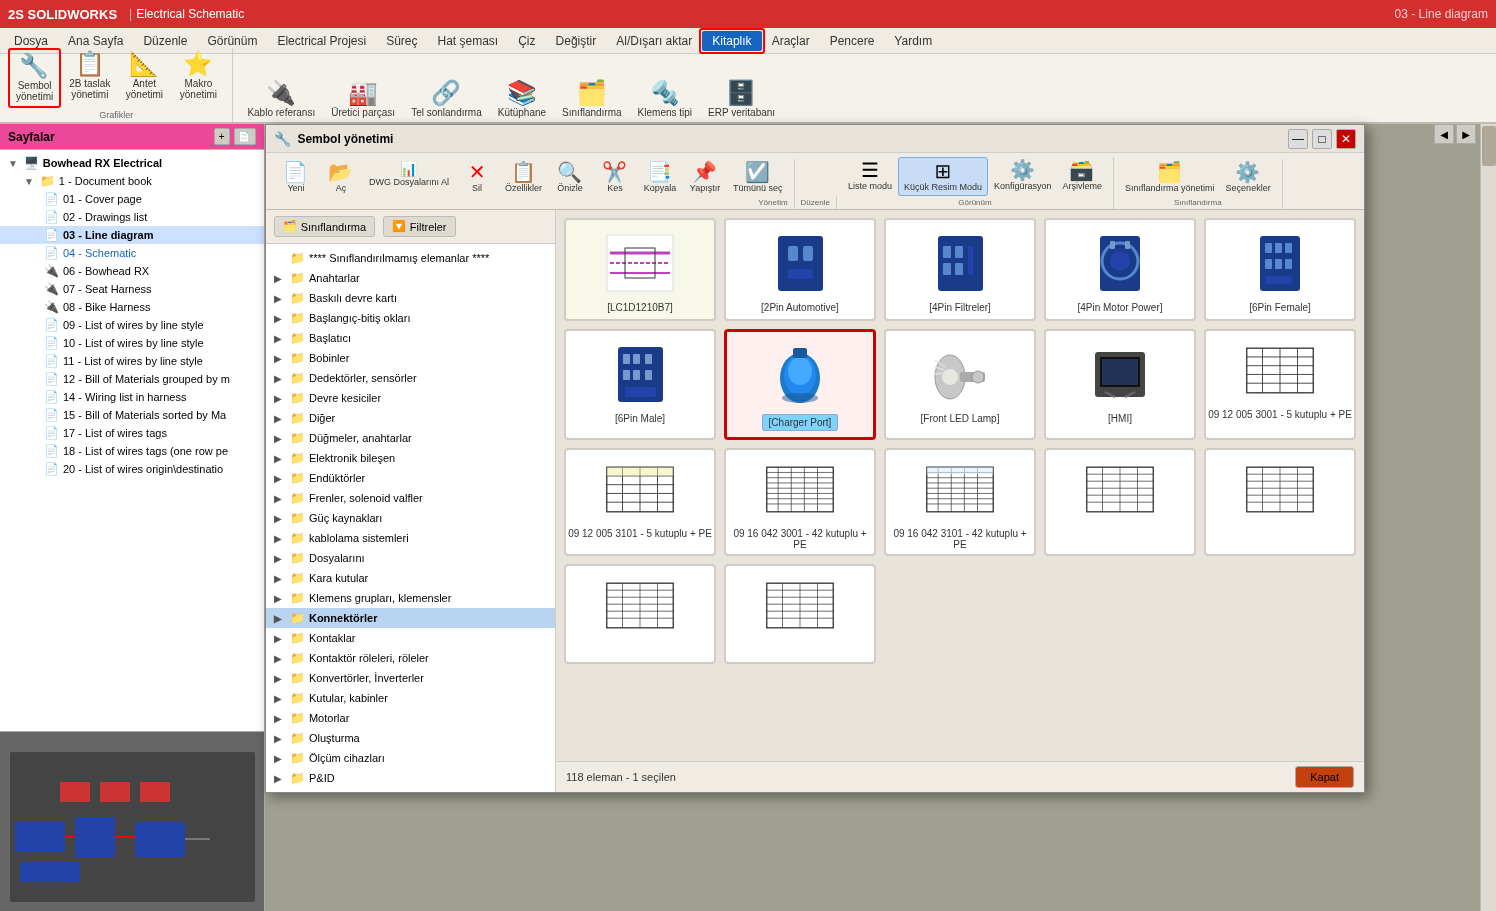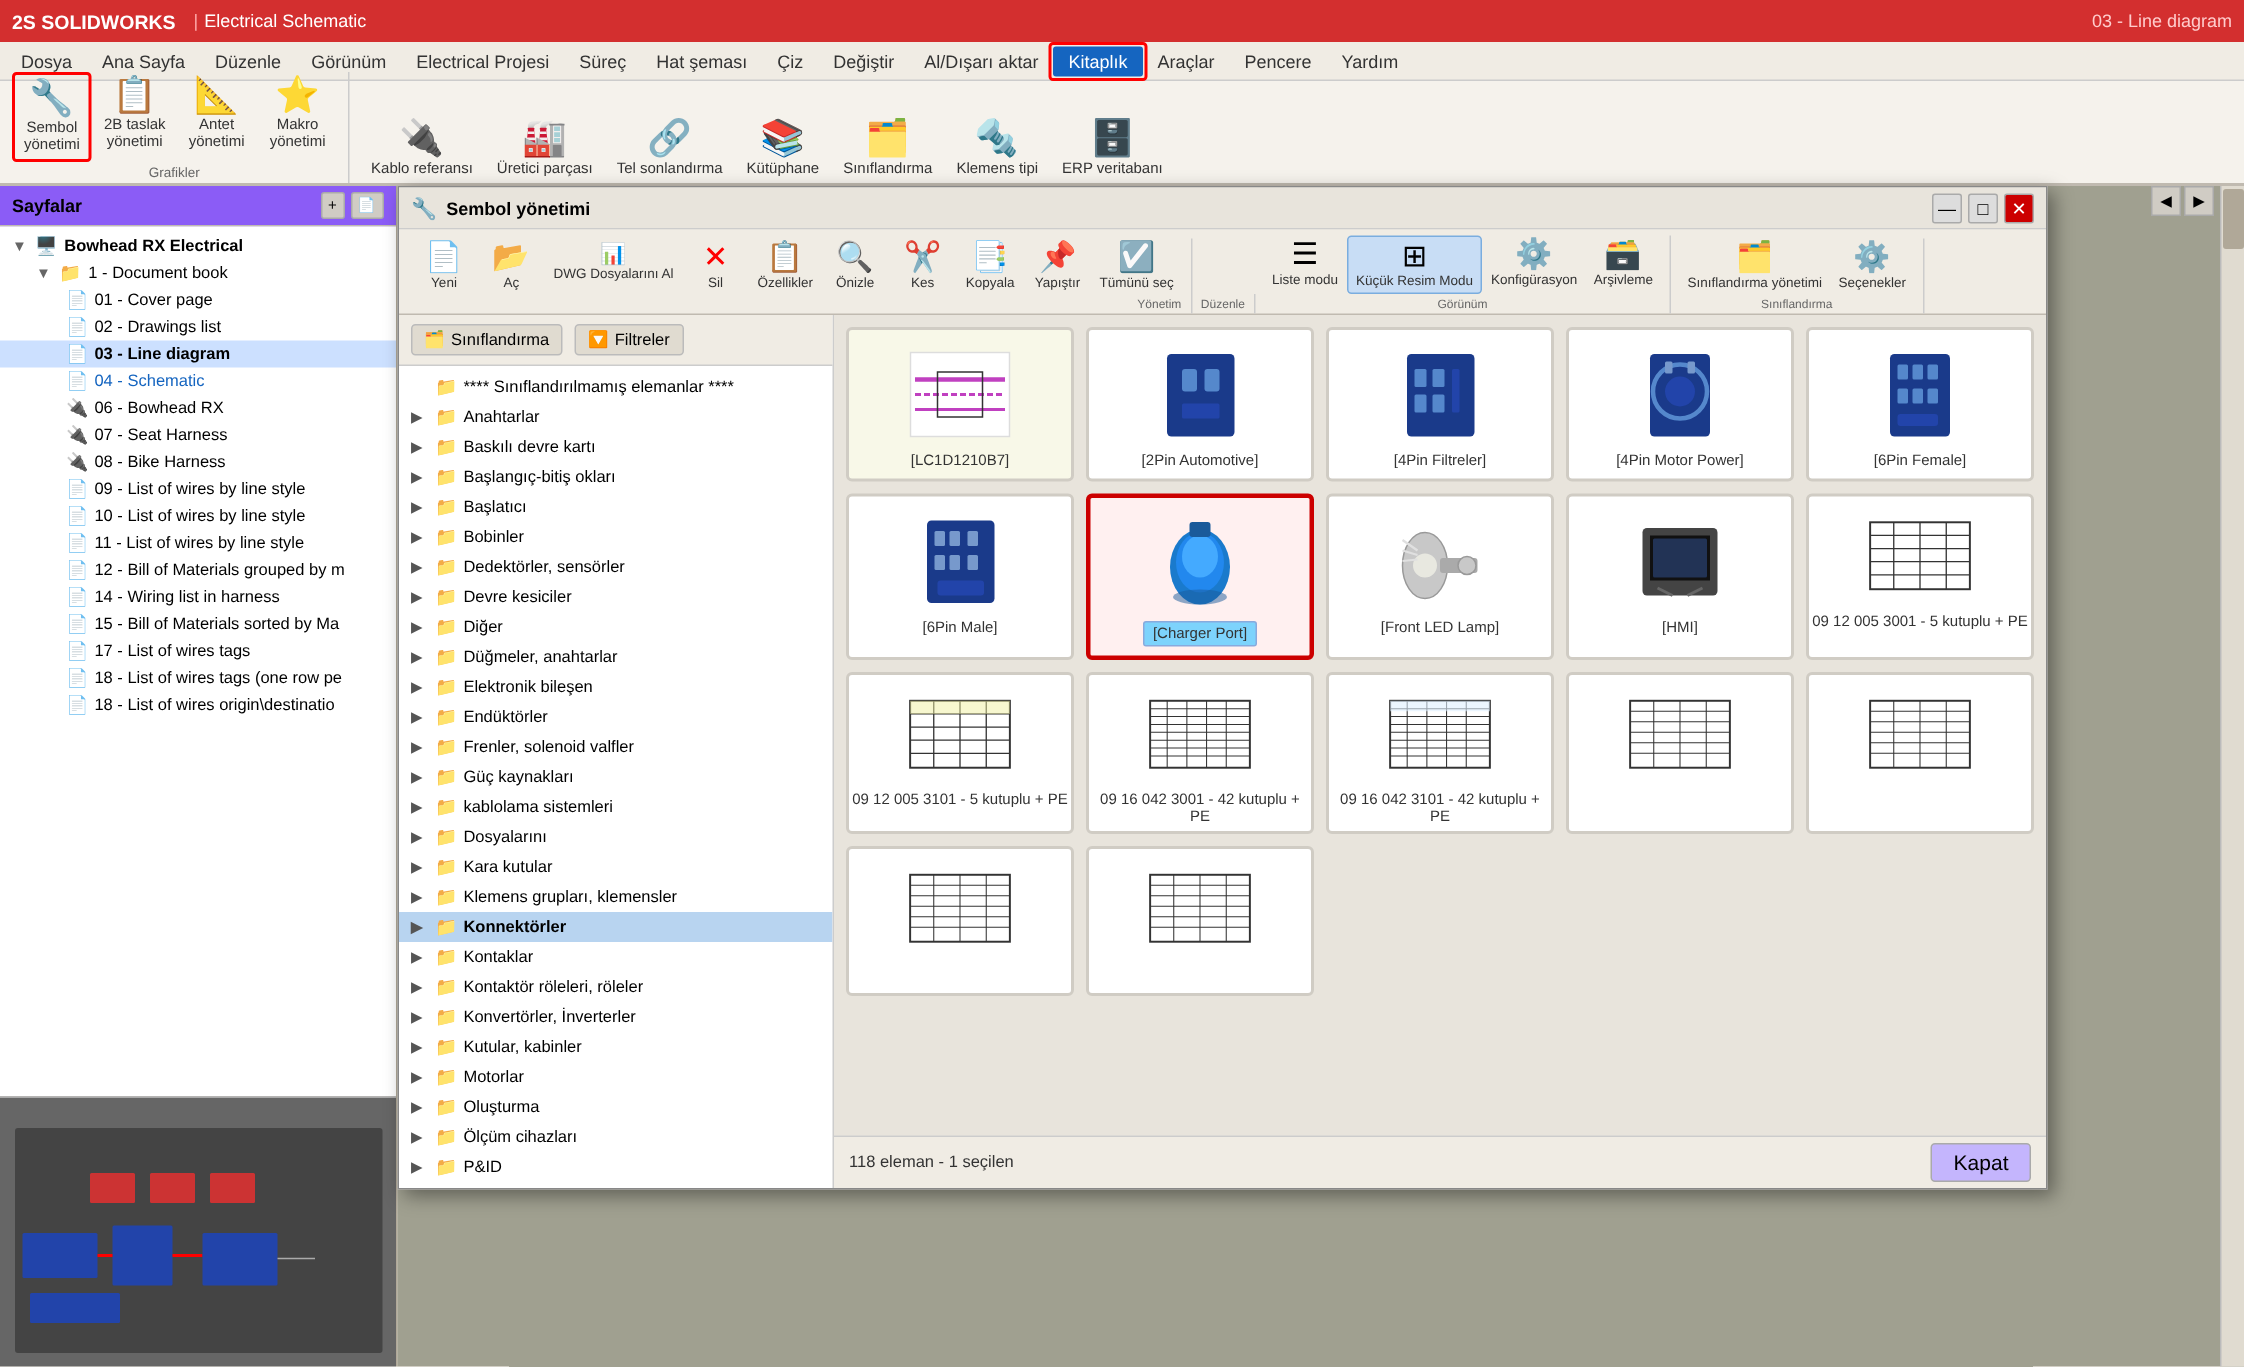--- a/index.html
+++ b/index.html
@@ -31,21 +31,21 @@
       display: flex; flex-direction: column; align-items: center; padding: 4px 6px; cursor: pointer; border-radius: 3px; min-width: 52px;
     }
     .ribbon-btn .icon { font-size: 24px; line-height: 1; }
     .ribbon-btn .label { font-size: 10px; color: #333; text-align: center; margin-top: 2px; }
 
     
     .main-area { display: flex; height: calc(911px - 28px - 26px - 70px); }
 
     
     .left-panel { width: 265px; background: #f0ece4; border-right: 1px solid #b0a898; display: flex; flex-direction: column; }
-    .panel-header { background: #8b5cf6; padding: 4px 8px; font-weight: bold; font-size: 12px; border-bottom: 1px solid #c0bab0; display: flex; gap: 4px; align-items: center; }
+    .panel-header { background: #ec4899; padding: 4px 8px; font-weight: bold; font-size: 12px; border-bottom: 1px solid #c0bab0; display: flex; gap: 4px; align-items: center; }
     .panel-header-btn { cursor: pointer; padding: 2px 4px; background: #d0ccc4; border: 1px solid #aaa; border-radius: 2px; font-size: 10px; }
 
     .tree { flex: 1; overflow-y: auto; padding: 4px 0; background: white; font-size: 11px; }
     .tree-item { padding: 2px 4px 2px 8px; cursor: pointer; display: flex; align-items: center; gap: 4px; white-space: nowrap; }
     .tree-item.selected { background: #cce0ff; }
     .tree-item.bold { font-weight: bold; }
     .tree-expand { color: #666; font-size: 10px; margin-right: 2px; cursor: pointer; }
     .tree-icon { font-size: 12px; }
 
     
@@ -92,21 +92,21 @@
     
     .grid-panel { flex: 1; background: #e8e4dc; display: flex; flex-direction: column; }
     .grid-scroll { flex: 1; overflow-y: auto; padding: 8px; }
     .grid-inner { display: grid; grid-template-columns: repeat(5, 1fr); gap: 8px; }
     .grid-item { background: white; border: 2px solid #d0ccc4; border-radius: 4px; cursor: pointer; display: flex; flex-direction: column; align-items: center; padding: 8px 4px 6px 4px; min-height: 100px; }
     .grid-item.selected { border-color: #cc0000; border-width: 3px; background: #fff0f0; }
     .grid-item .img-area { width: 70px; height: 70px; display: flex; align-items: center; justify-content: center; }
     .grid-item .item-label { font-size: 10px; text-align: center; color: #333; margin-top: 4px; word-break: break-word; }
 
     .dialog-status { padding: 4px 10px; background: #f0ece4; border-top: 1px solid #ccc; font-size: 11px; color: #333; display: flex; justify-content: space-between; align-items: center; }
-    .dialog-status-btn { padding: 4px 14px; background: #c4b5fd; border: 1px solid #aaa; border-radius: 3px; cursor: pointer; font-size: 14px; text-align: center; }
+    .dialog-status-btn { padding: 4px 14px; background: #c2410c; border: 1px solid #aaa; border-radius: 3px; cursor: pointer; font-size: 11px; text-align: center; }
 
     
     ::-webkit-scrollbar { width: 12px; }
     ::-webkit-scrollbar-track { background: #e0dbd0; }
     ::-webkit-scrollbar-thumb { background: #b0a898; border-radius: 2px; }
   </style>
 </head>
 <body>
 
 <div class="title-bar">
@@ -268,21 +268,21 @@
       <div class="tree-item" style="padding-left:44px;">
         <span class="tree-icon">📄</span>
         <span>17 - List of wires tags</span>
       </div>
       <div class="tree-item" style="padding-left:44px;">
         <span class="tree-icon">📄</span>
         <span>18 - List of wires tags (one row pe</span>
       </div>
       <div class="tree-item" style="padding-left:44px;">
         <span class="tree-icon">📄</span>
-        <span>18 - List of wires origin\destinatio</span>
+        <span>20 - List of wires origin\destinatio</span>
       </div>
     </div>
 
     <div class="thumbnail-panel">
       <svg width="265" height="180" viewBox="0 0 265 180">
         <rect width="265" height="180" fill="#666"></rect>
 
         <rect x="10" y="20" width="245" height="150" fill="#444" rx="2"></rect>
         <rect x="15" y="90" width="50" height="30" fill="#2244aa" rx="1"></rect>
         <rect x="75" y="85" width="40" height="40" fill="#2244aa" rx="1"></rect>

